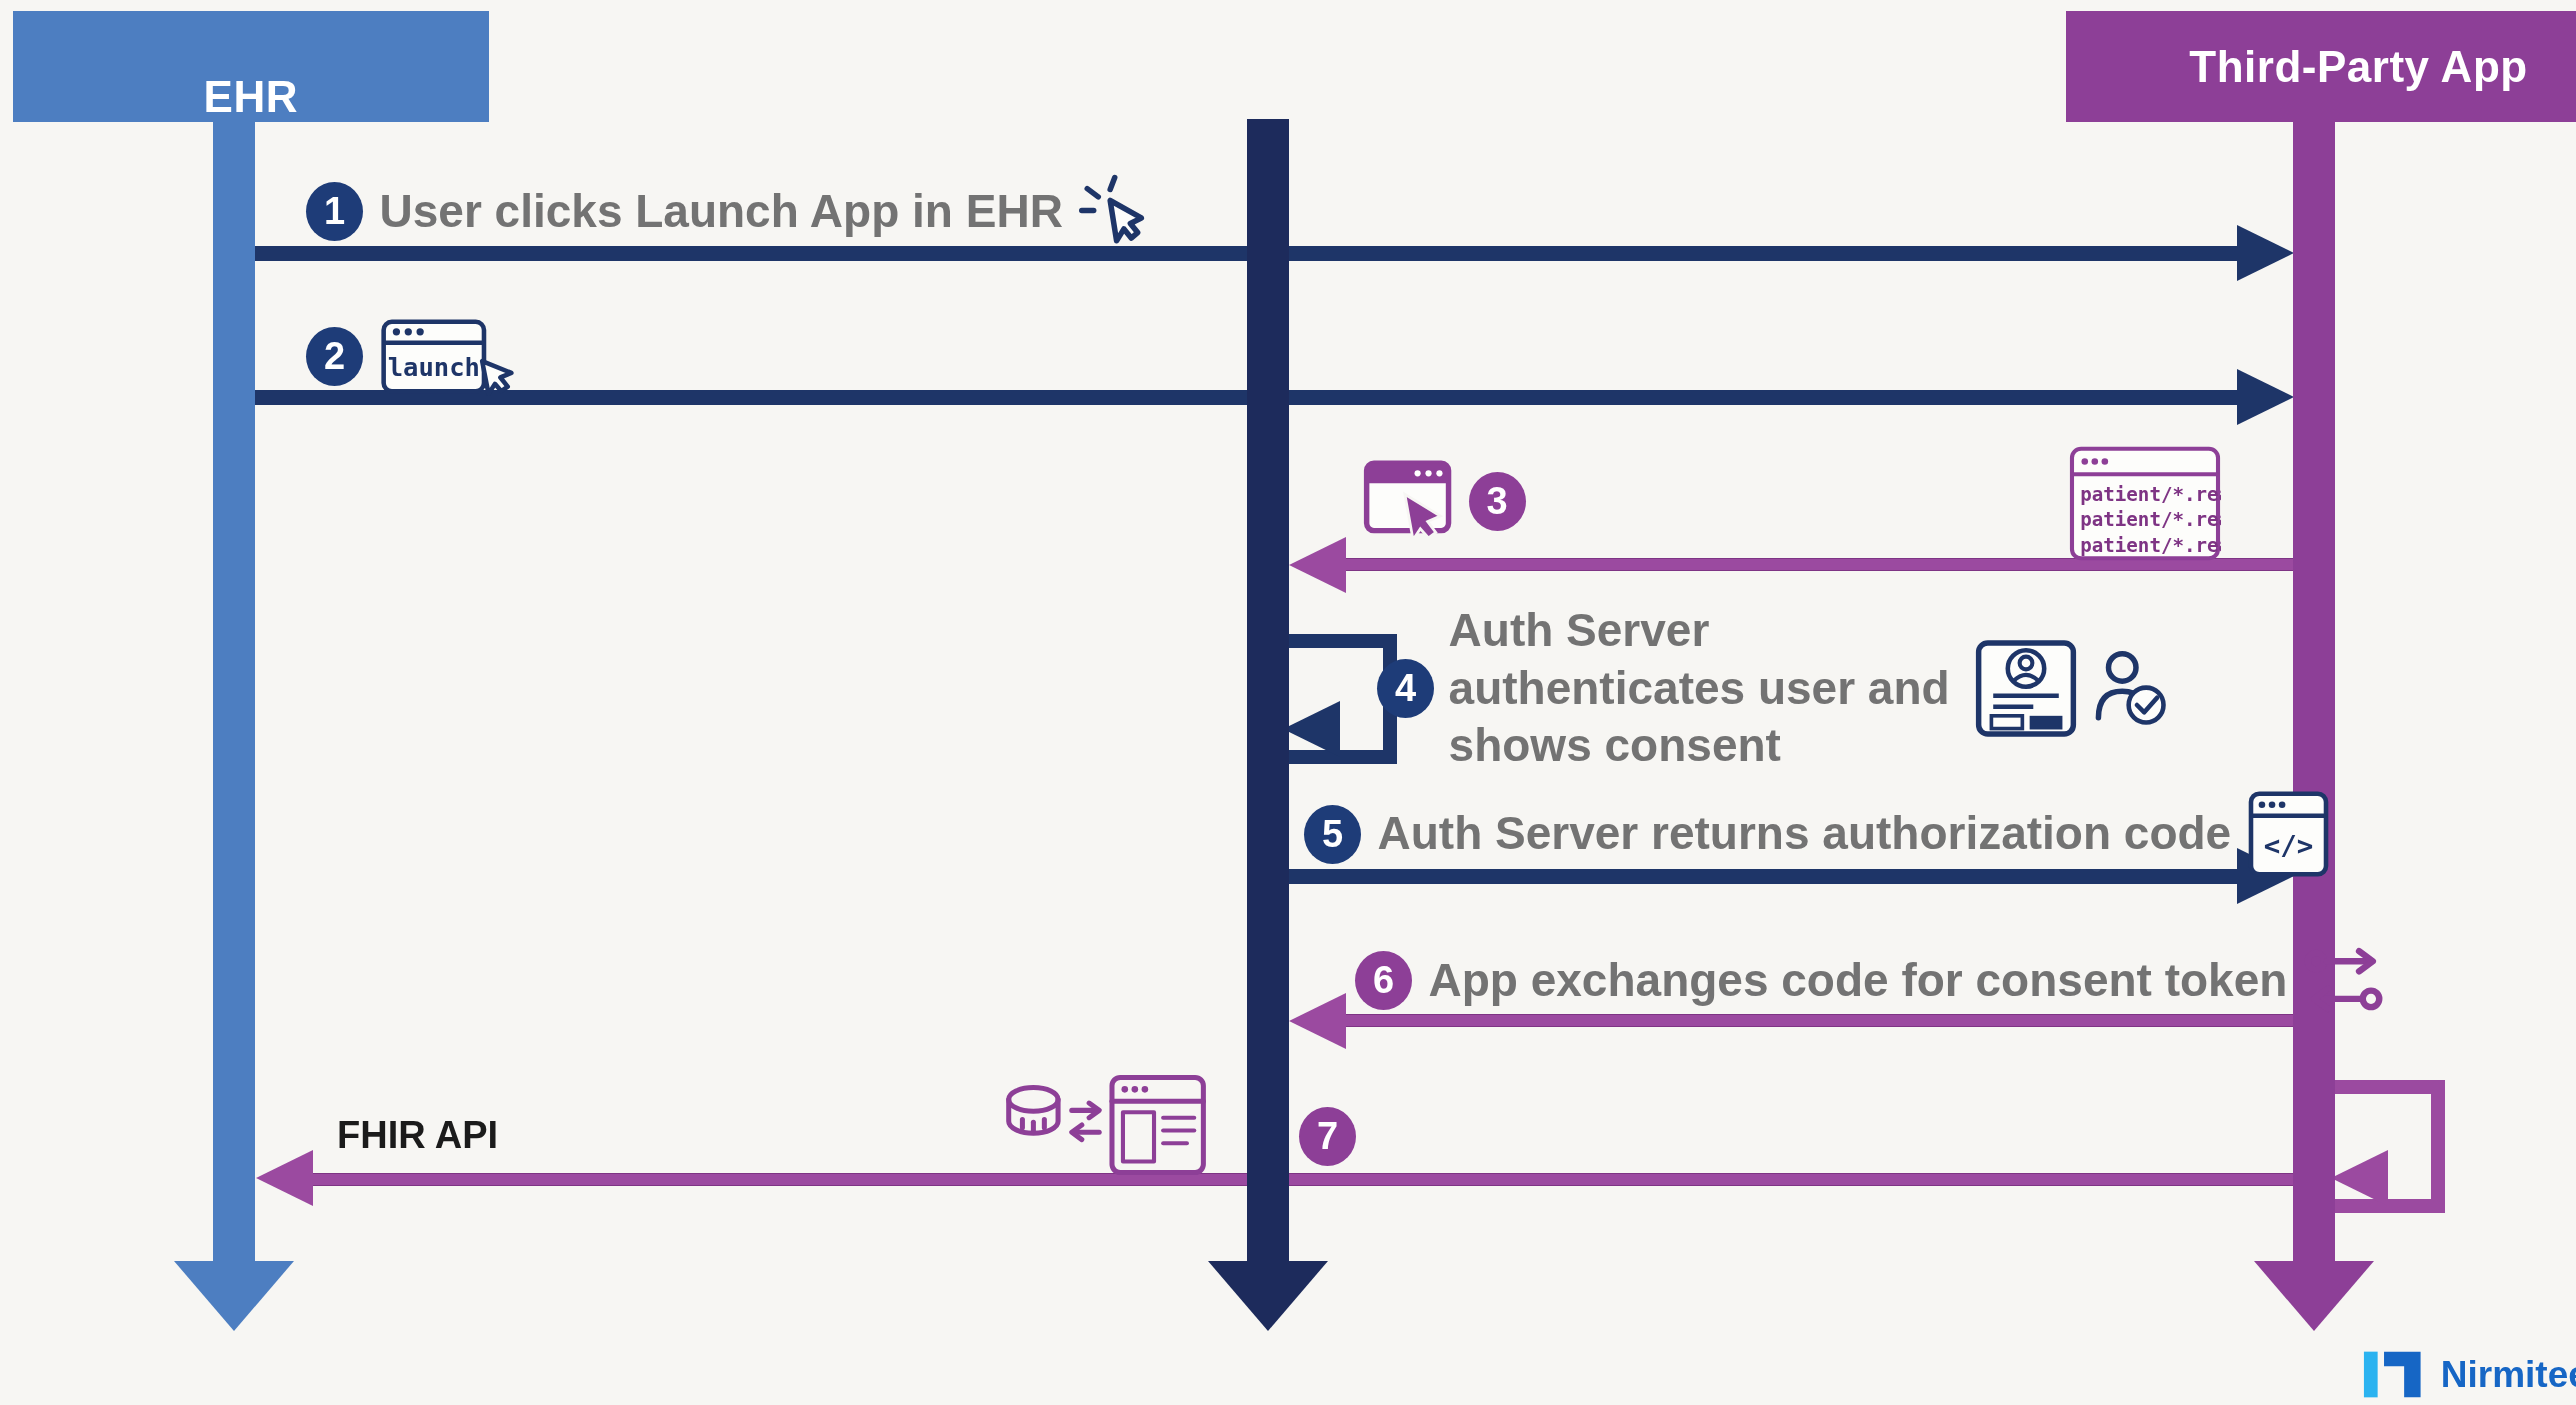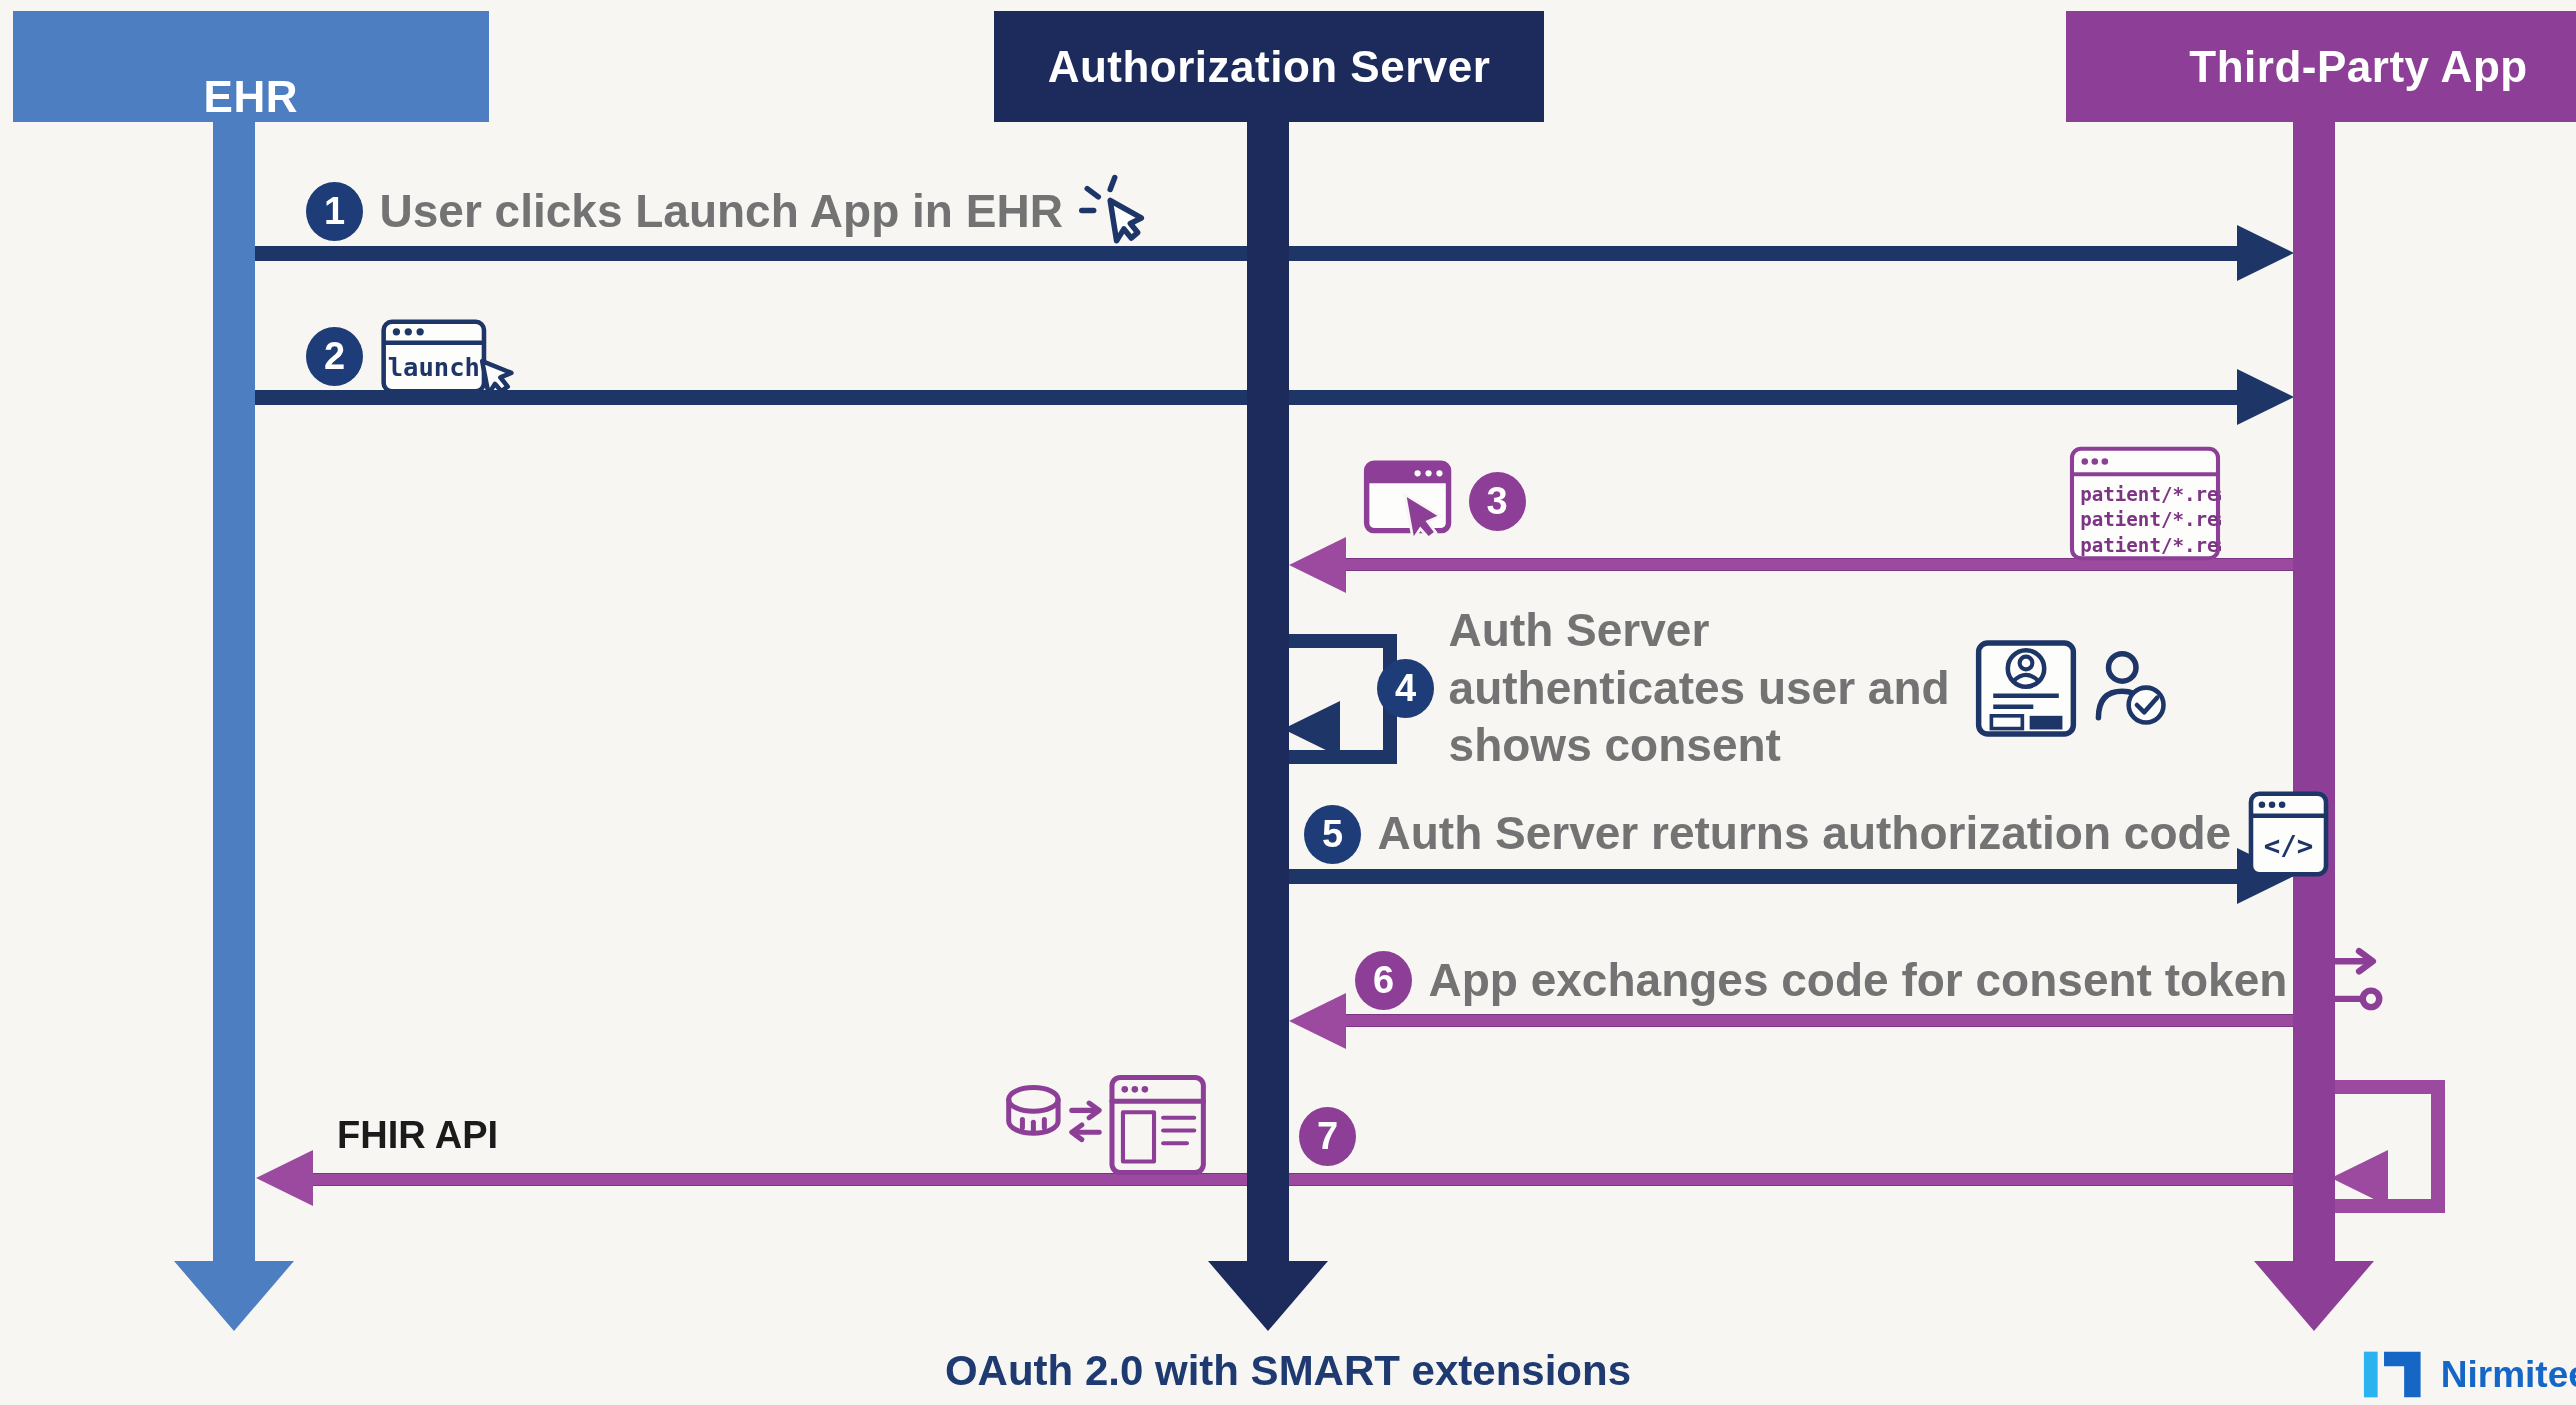--- a/index.html
+++ b/index.html
@@ -58,23 +58,20 @@
   .brand-name{color:#1666c5;font-size:37px;font-weight:700;}
   .abs{position:absolute;z-index:4;}
 </style>
 </head>
 <body>
 
 <div class="stage">
 
   <div class="actor-box actor-ehr">
     <span>EHR</span>
-  </div>
-  <div class="actor-box actor-auth">
-    <span>Authorization Server</span>
   </div>
   <div class="actor-box actor-app">
     <span>Third-Party App</span>
   </div>
 
   <div class="lifeline ll-ehr"></div>
   <div class="lifeline ll-auth"></div>
   <div class="lifeline ll-app"></div>
   <div class="ll-head ll-head-ehr"></div>
   <div class="ll-head ll-head-auth"></div>
@@ -238,21 +235,20 @@
       <rect x="140" y="46" width="34" height="54" stroke-width="4.5"></rect>
       <line x1="184" y1="52" x2="218" y2="52" stroke-width="4.5"></line>
       <line x1="184" y1="66" x2="218" y2="66" stroke-width="4.5"></line>
       <line x1="184" y1="80" x2="210" y2="80" stroke-width="4.5"></line>
     </g>
     <circle cx="142" cy="21" r="3.6" fill="#8d3f97"></circle>
       <circle cx="153" cy="21" r="3.6" fill="#8d3f97"></circle>
       <circle cx="164" cy="21" r="3.6" fill="#8d3f97"></circle>
   </svg>
 
-  <div class="caption">OAuth 2.0 with SMART extensions</div>
 
   <div class="brand">
     <svg width="66" height="53" viewBox="0 0 72 58">
       <rect x="2" y="4" width="15" height="50" fill="#2bb3f0"></rect>
       <polygon points="24,4 64,4 64,54 46,54 46,20 24,20" fill="#1666c5"></polygon>
     </svg>
     <span class="brand-name">Nirmitee.io</span>
   </div>
 
 </div>

